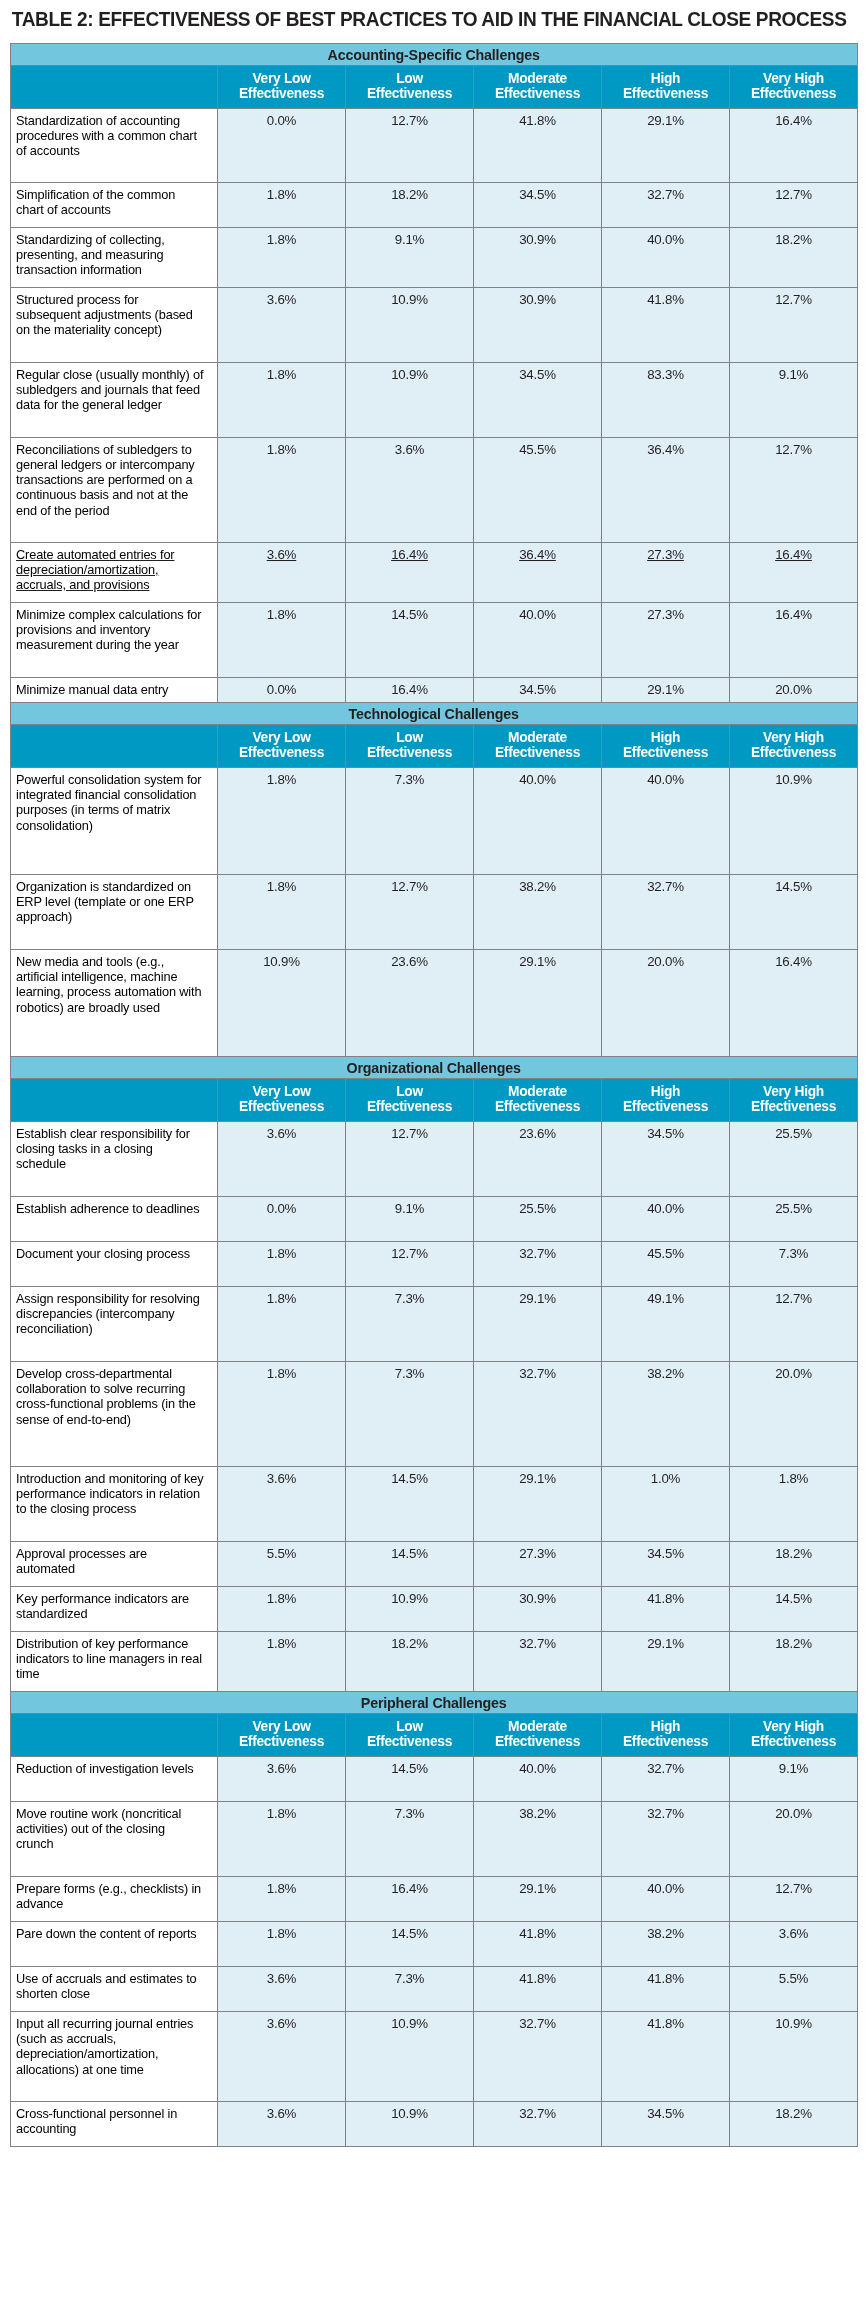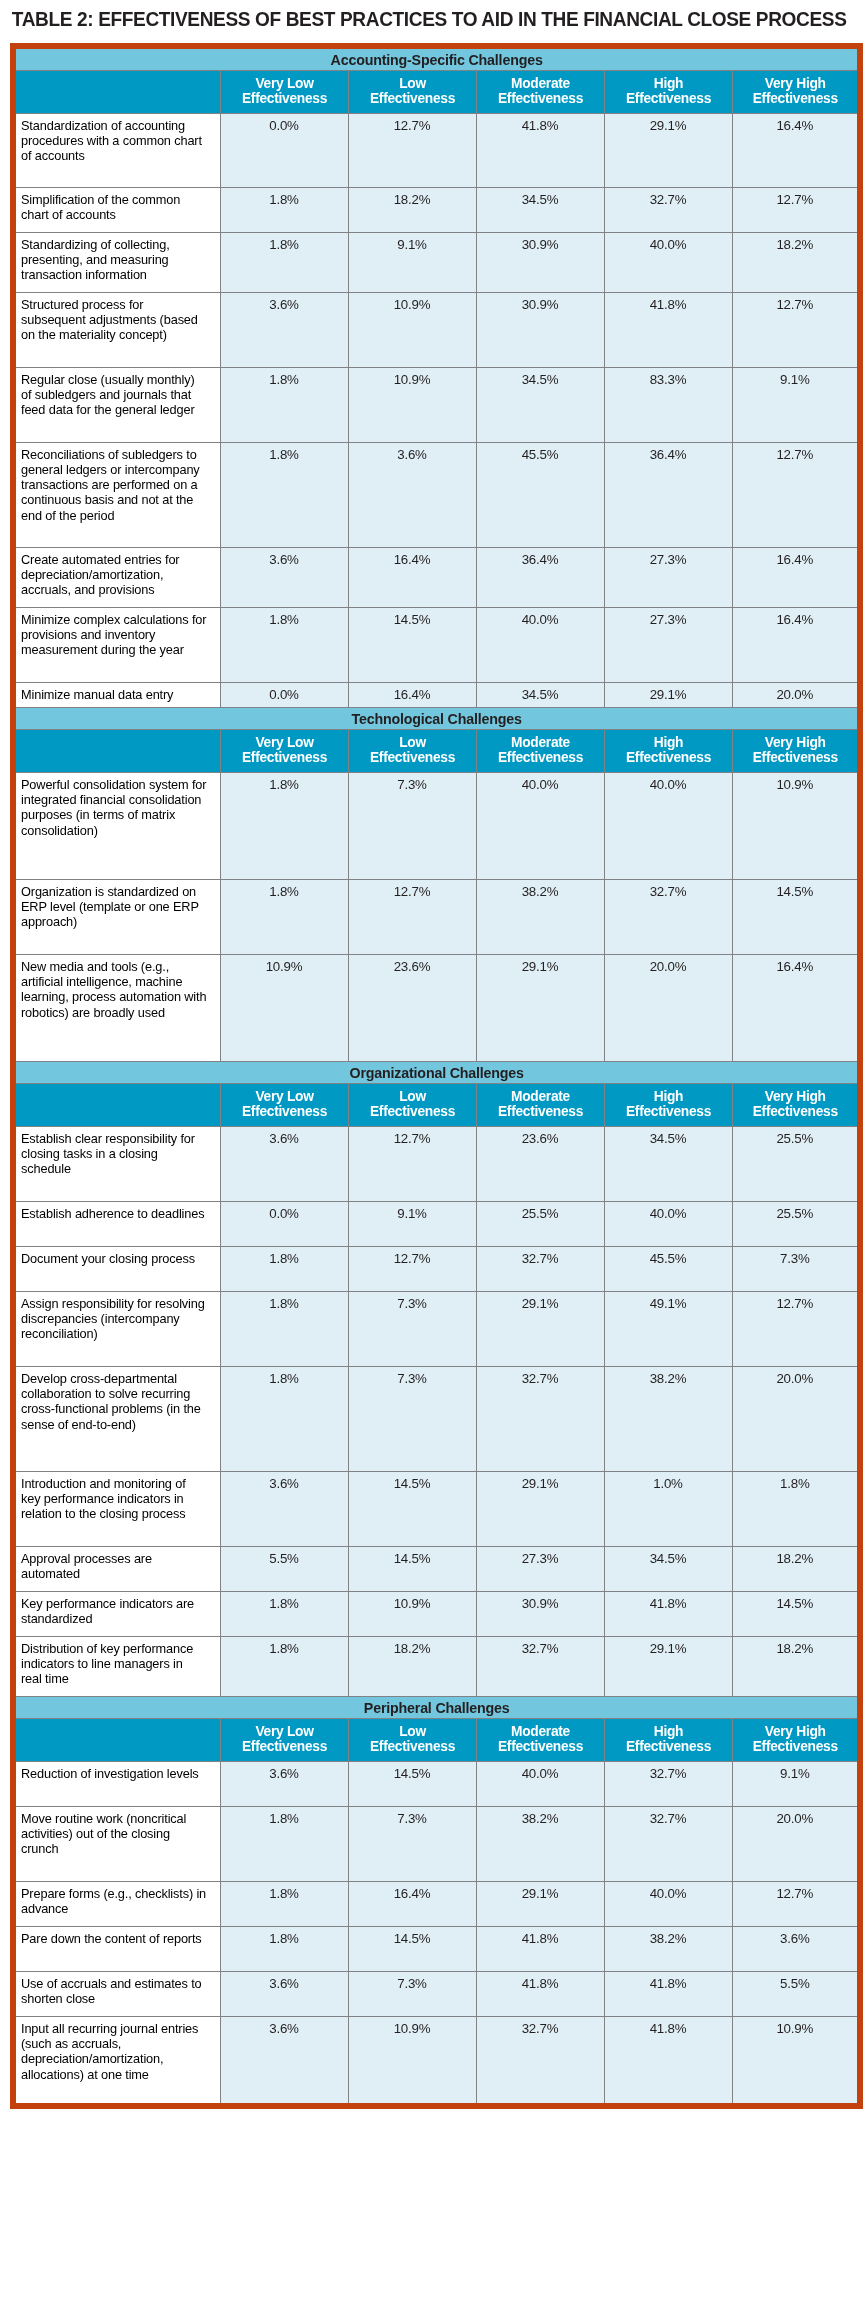--- a/index.html
+++ b/index.html
@@ -27,21 +27,21 @@
     color: #231f20;
     padding: 8px 0 12px 2px;
     transform: scaleX(0.93);
     transform-origin: left center;
     white-space: nowrap;
   }
   table.main {
     border-collapse: collapse;
     width: 847px;
     table-layout: fixed;
-    border: 6px solid #c2410c;
+    border: 1px solid #c2410c;
   }
   table.main td, table.main th {
     border: 1px solid #808285;
     padding: 0;
     vertical-align: top;
   }
   
   col.c0 { width: 207px; }
   col.c1 { width: 128px; }
   col.c2 { width: 128px; }
@@ -195,21 +195,21 @@
         <tr style="height: 105px;">
           <td class="label">
             <span>Reconciliations of subledgers to general ledgers or intercompany transactions are performed on a continuous basis and not at the end of the period</span>
           </td>
           <td class="val">1.8%</td>
           <td class="val">3.6%</td>
           <td class="val">45.5%</td>
           <td class="val">36.4%</td>
           <td class="val">12.7%</td>
         </tr>
-        <tr style="height: 60px;">
+        <tr style="height: 60px; text-decoration: underline;">
           <td class="label">
             <span>Create automated entries for depreciation/amortization, accruals, and provisions</span>
           </td>
           <td class="val">3.6%</td>
           <td class="val">16.4%</td>
           <td class="val">36.4%</td>
           <td class="val">27.3%</td>
           <td class="val">16.4%</td>
         </tr>
         <tr style="height: 75px;">
@@ -483,16 +483,26 @@
         <tr style="height: 90px;">
           <td class="label">
             <span>Input all recurring journal entries (such as accruals, depreciation/amortization, allocations) at one time</span>
           </td>
           <td class="val">3.6%</td>
           <td class="val">10.9%</td>
           <td class="val">32.7%</td>
           <td class="val">41.8%</td>
           <td class="val">10.9%</td>
         </tr>
+        <tr style="height: 45px;">
+          <td class="label">
+            <span>Cross-functional personnel in accounting</span>
+          </td>
+          <td class="val">3.6%</td>
+          <td class="val">10.9%</td>
+          <td class="val">32.7%</td>
+          <td class="val">34.5%</td>
+          <td class="val">18.2%</td>
+        </tr>
       </tbody>
   </table>
 
 </div>
 
 </body></html>

